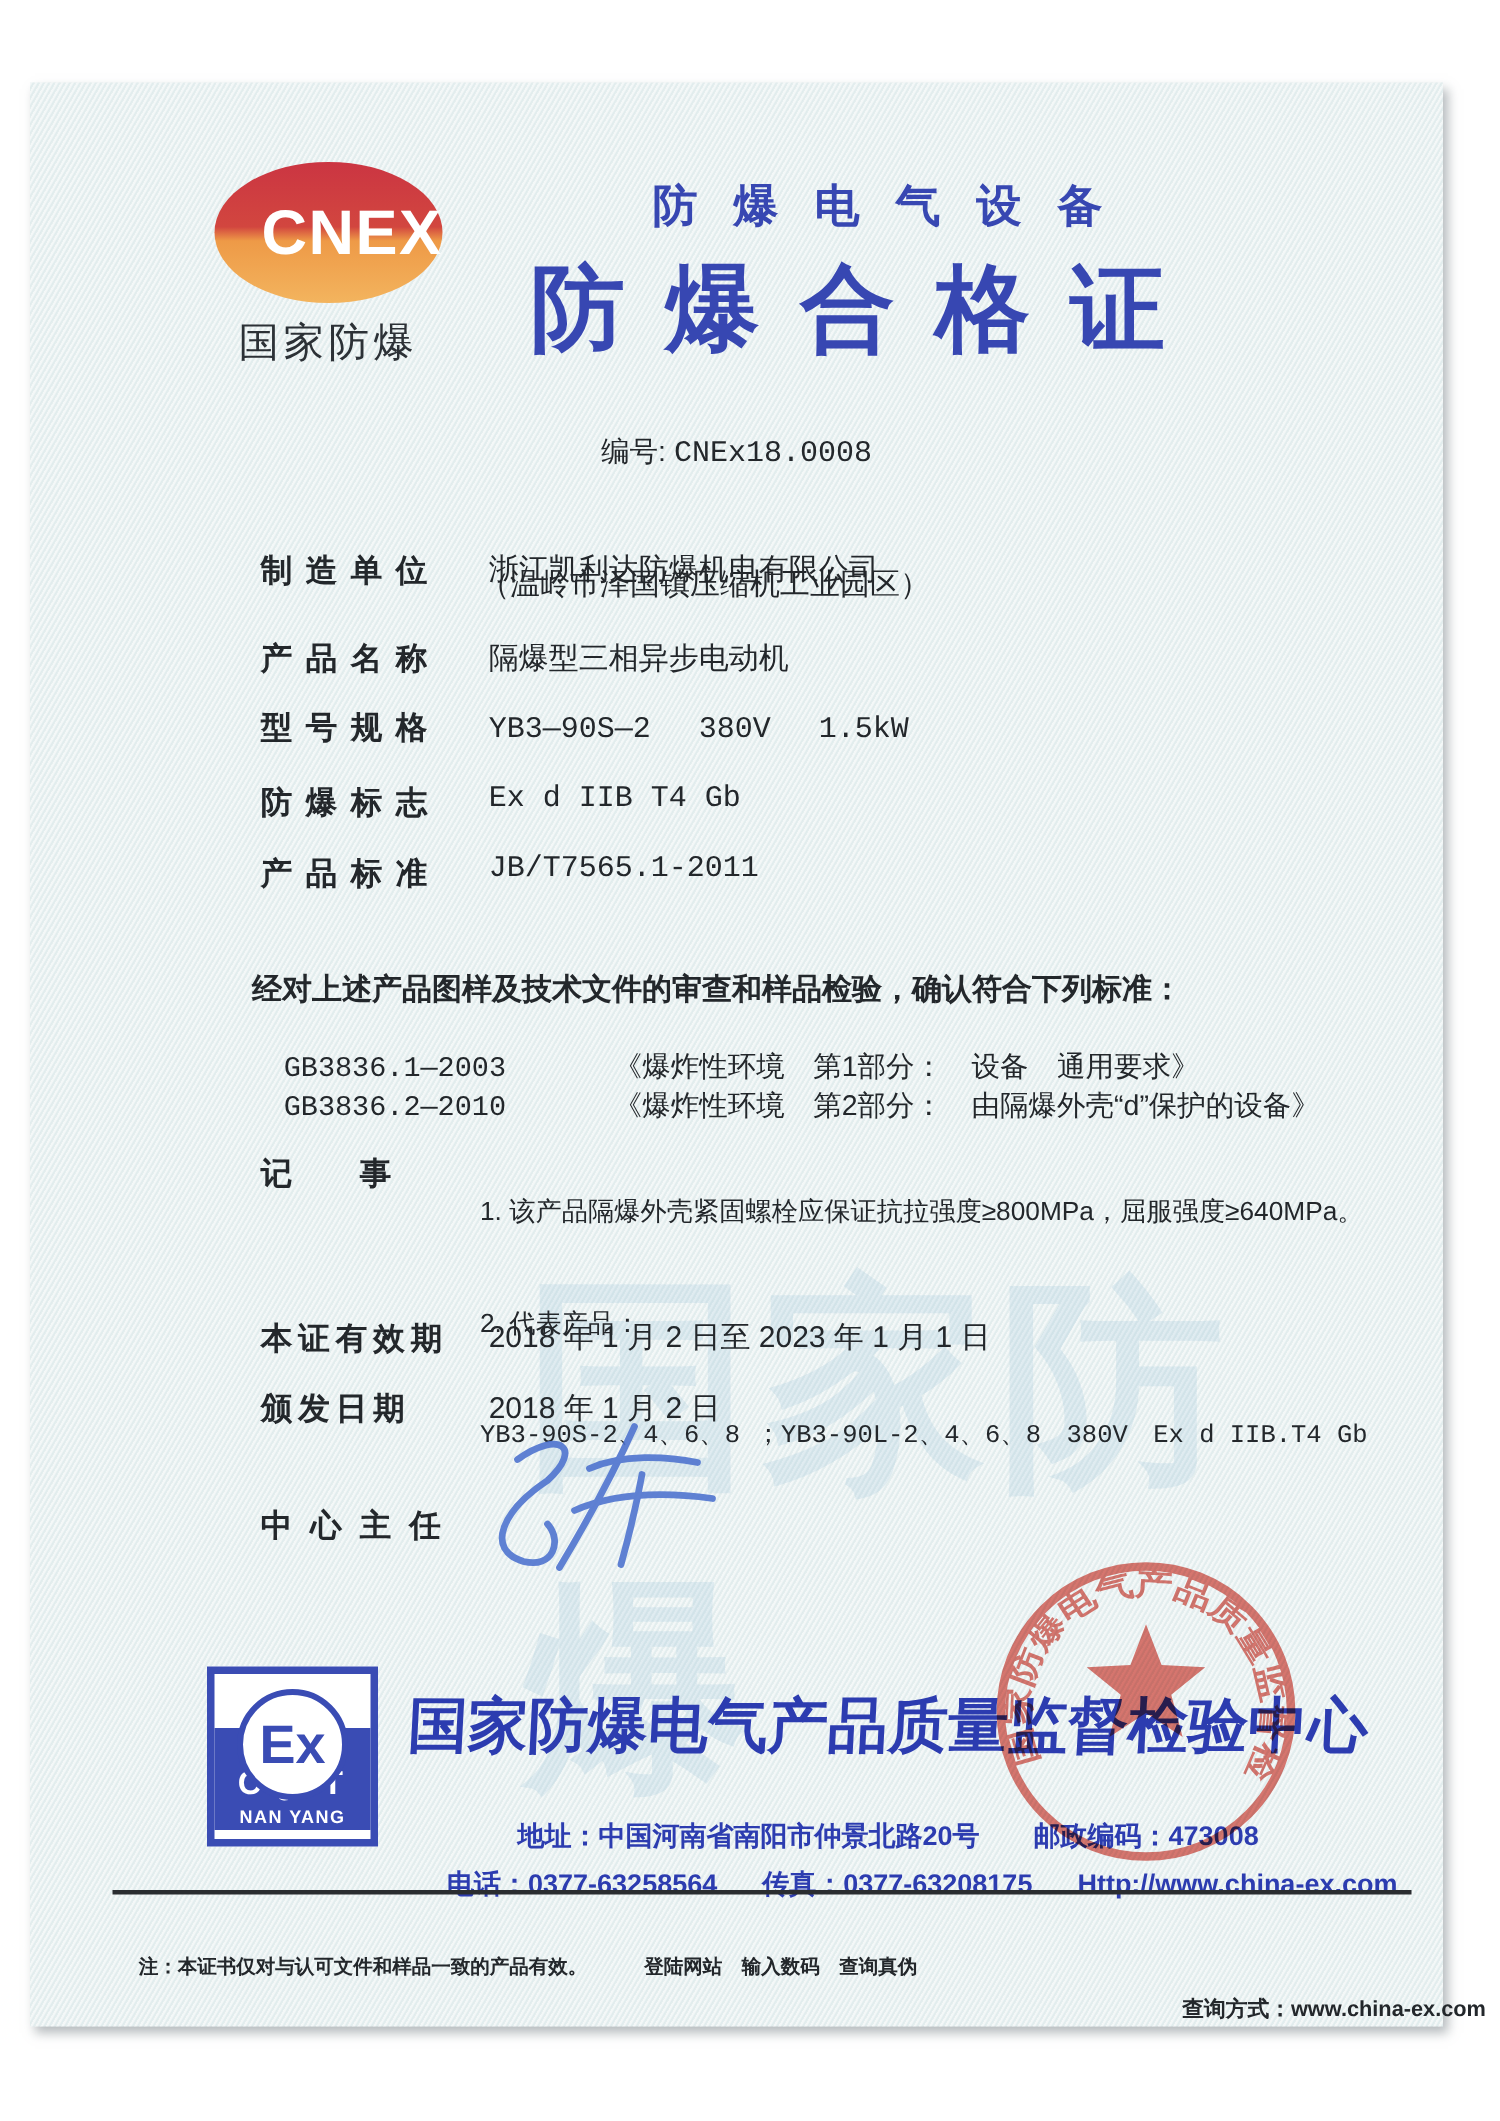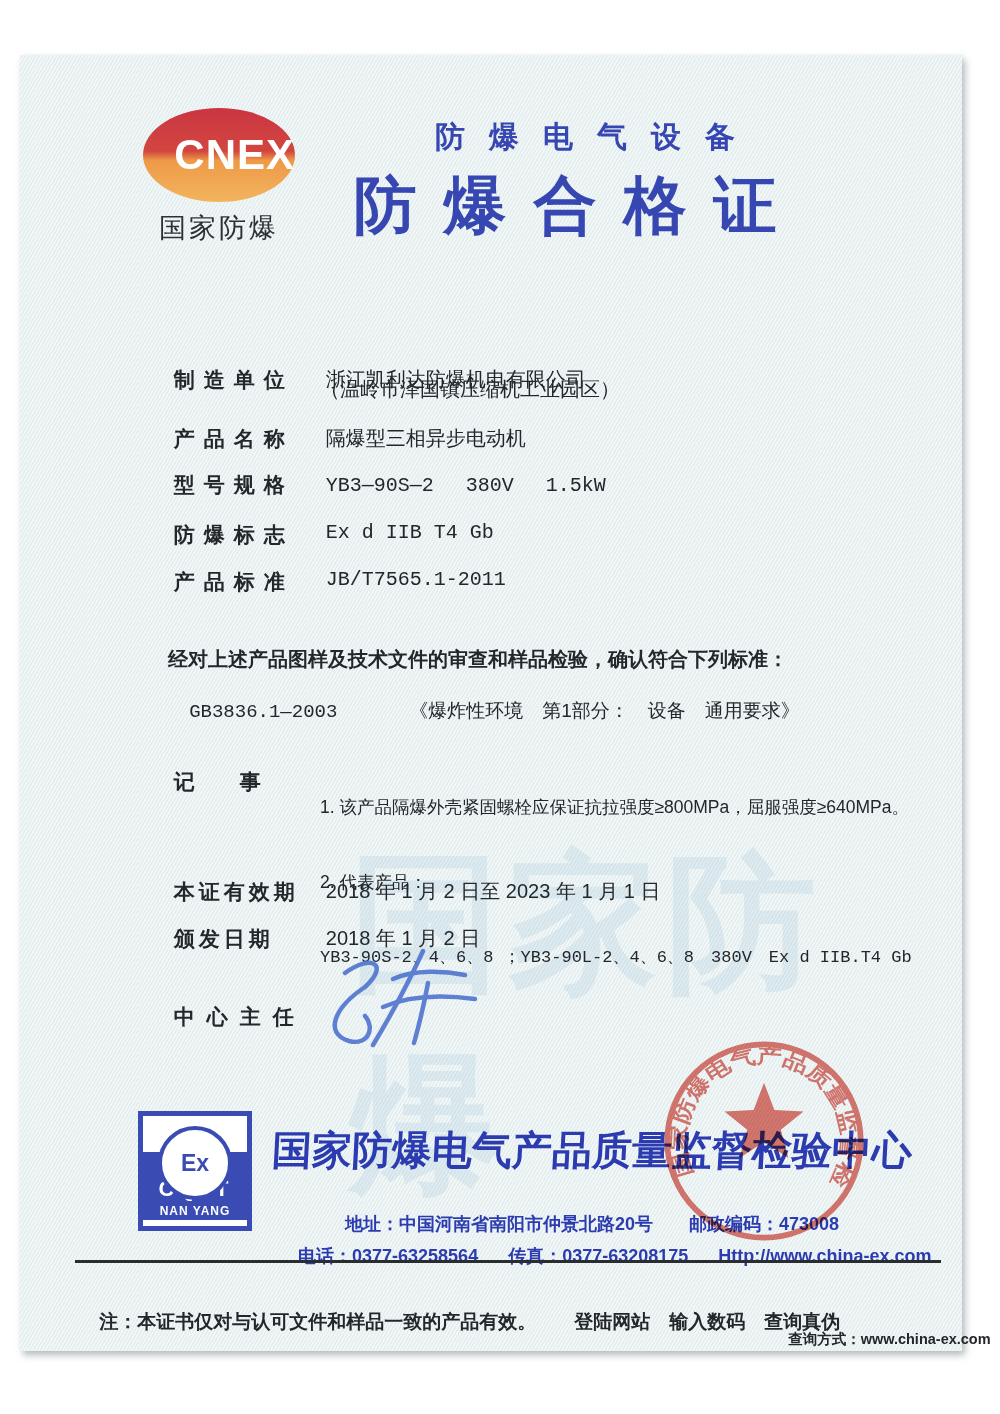--- a/index.html
+++ b/index.html
@@ -67,60 +67,63 @@
   .watermark { left:330px; top:770px; width:620px; font-size:150px; letter-spacing:8px;
     color:rgba(143,188,216,.20); font-weight:bold; pointer-events:none; }
 
   
   .ex-logo { left:118px; top:1056px; width:114px; height:120px;
     border:5px solid #3a4cb4; background:#ffffff; }
   .ex-logo .top { height:58px; display:flex; align-items:flex-end; justify-content:center; }
   .ex-circle { width:74px; height:74px; border:4px solid #3a4cb4; border-radius:50%;
     background:#ffffff; display:flex; align-items:center; justify-content:center;
     margin-bottom:-26px; z-index:2; position:relative;}
-  .ex-circle span { color:#3a4cb4; font-weight:bold; font-size:23px;text-align:center; }
+  .ex-circle span { color:#3a4cb4; font-weight:bold; font-size:36px;text-align:center; }
   .ex-logo .bottom { height:46px; background:#3a4cb4; padding-top:24px; margin-top:-22px;
     height:68px; text-align:center; color:#ffffff; }
   .ex-logo .bottom .cqst { font-size:22px; letter-spacing:3px; font-weight:bold; display:block;}
   .ex-logo .bottom .ny { font-size:12px; letter-spacing:1px; font-weight:bold; display:block; margin-top:2px;}
 
   .institute { left:252px; top:1068px; width:660px; font-size:40px; font-weight:bold;
     color:#2c3cb0; transform:skewX(-3deg); white-space:pre; }
   .addr-row { left:305px; top:1136px; font-size:18px; font-weight:bold; color:#2c3cb0;
     white-space:pre; }
   .addr-row .gap { display:inline-block; width:36px; }
   .phone-row { left:258px; top:1168px; font-size:18px; font-weight:bold; color:#2c3cb0;
     white-space:pre; }
   .phone-row .gap { display:inline-block; width:30px; }
 
   .stamp { left:640px; top:982px; width:208px; height:208px; opacity:.82;
     mix-blend-mode:multiply; }
 
   .divider { left:55px; top:1205px; width:866px; height:3px; background:#2a2d30; }
 
-  .bottom-note { left:58px; top:1232px; font-size:19px; font-weight:600; color:#23272b;
+  .bottom-note { left:58px; top:1232px; font-size:13px; font-weight:600; color:#23272b;
     white-space:pre; }
   .bottom-note .hint { margin-left:38px; }
   .big-code { left:468px; top:1243px; font-family:"Liberation Mono",monospace;
     font-size:30px; font-weight:bold; letter-spacing:2px; color:#42474d; white-space:pre; }
   .query { left:752px; top:1259px; font-size:14.5px; font-weight:600; color:#23272b; white-space:pre;text-align:center;}
 </style>
 </head>
 <body>
 
 <div class="paper">
 
   <div class="abs watermark">国家防爆</div>
 
   <div class="abs cnex-ellipse">
     <span>CNEX</span>
   </div>
   <div class="abs cnex-caption">国家防爆</div>
   <div class="abs subtitle">防爆电气设备</div>
   <div class="abs main-title">防爆合格证</div>
+  <div class="abs cert-no">
+    <span>编号: </span><span class="mono">CNEx18.0008</span>
+  </div>
 
   <div class="row" style="top:293px">
     <span class="lbl">制造单位</span><span class="val">浙江凯利达防爆机电有限公司</span>
   </div>
   <div class="abs indent2" style="top:321px">（温岭市泽国镇压缩机工业园区）</div>
 
   <div class="row" style="top:352px">
     <span class="lbl">产品名称</span><span class="val">隔爆型三相异步电动机</span>
   </div>
 
@@ -133,20 +136,23 @@
   </div>
 
   <div class="row" style="top:495px">
     <span class="lbl">产品标准</span><span class="val mono">JB/T7565.1-2011</span>
   </div>
 
 
   <div class="abs intro" style="top:591px">经对上述产品图样及技术文件的审查和样品检验，确认符合下列标准：</div>
   <div class="abs std" style="top:621px">
     <span class="code">GB3836.1—2003</span><span>《爆炸性环境　第1部分：　设备　通用要求》</span>
+  </div>
+  <div class="abs std" style="top:647px">
+    <span class="code">GB3836.2—2010</span><span>《爆炸性环境　第2部分：　由隔爆外壳“d”保护的设备》</span>
   </div>
 
   <div class="row" style="top:695px">
     <span class="lbl ls12">记　事</span>
   </div>
   <div class="abs notes-block" style="top:690px">
     <div>1. 该产品隔爆外壳紧固螺栓应保证抗拉强度≥800MPa，屈服强度≥640MPa。</div>
     <div>2. 代表产品：</div>
     <div class="nmono">YB3-90S-2、4、6、8 ；YB3-90L-2、4、6、8　380V　Ex d IIB.T4 Gb</div>
   </div>

